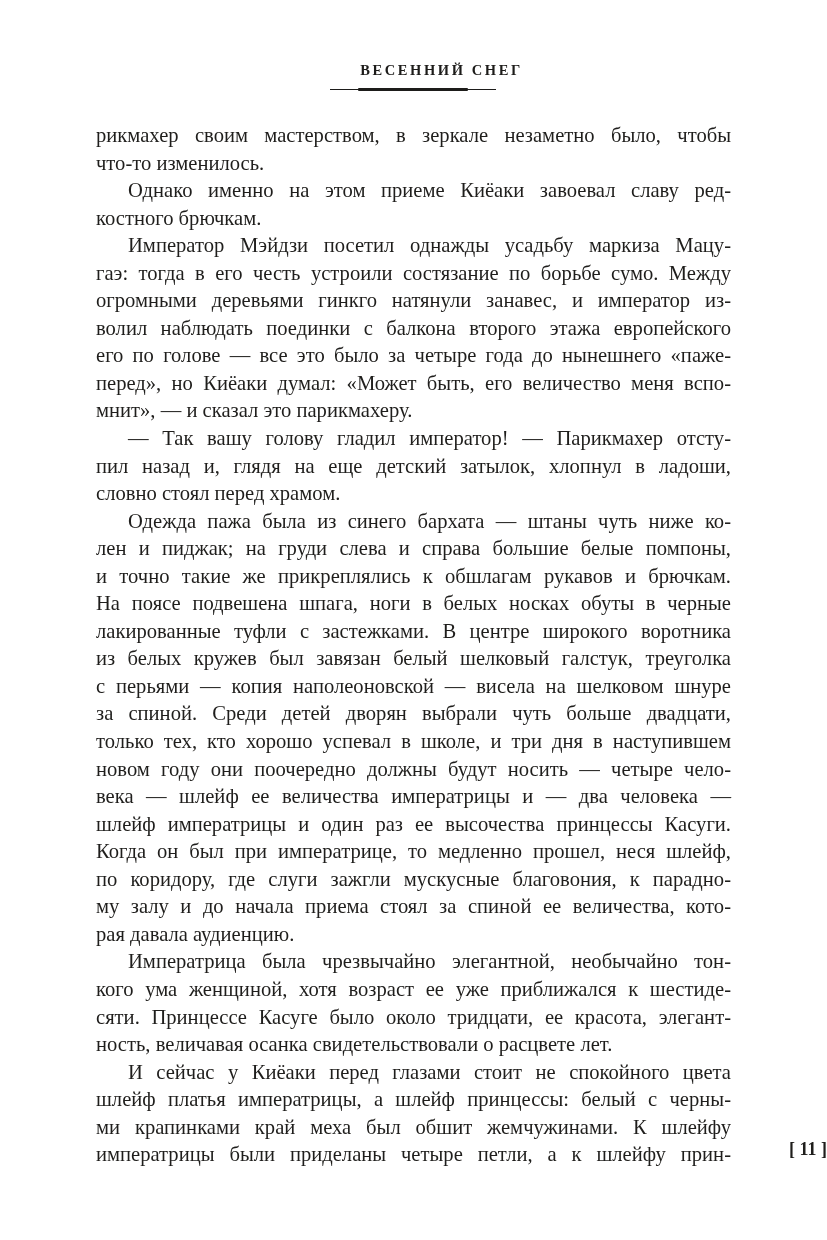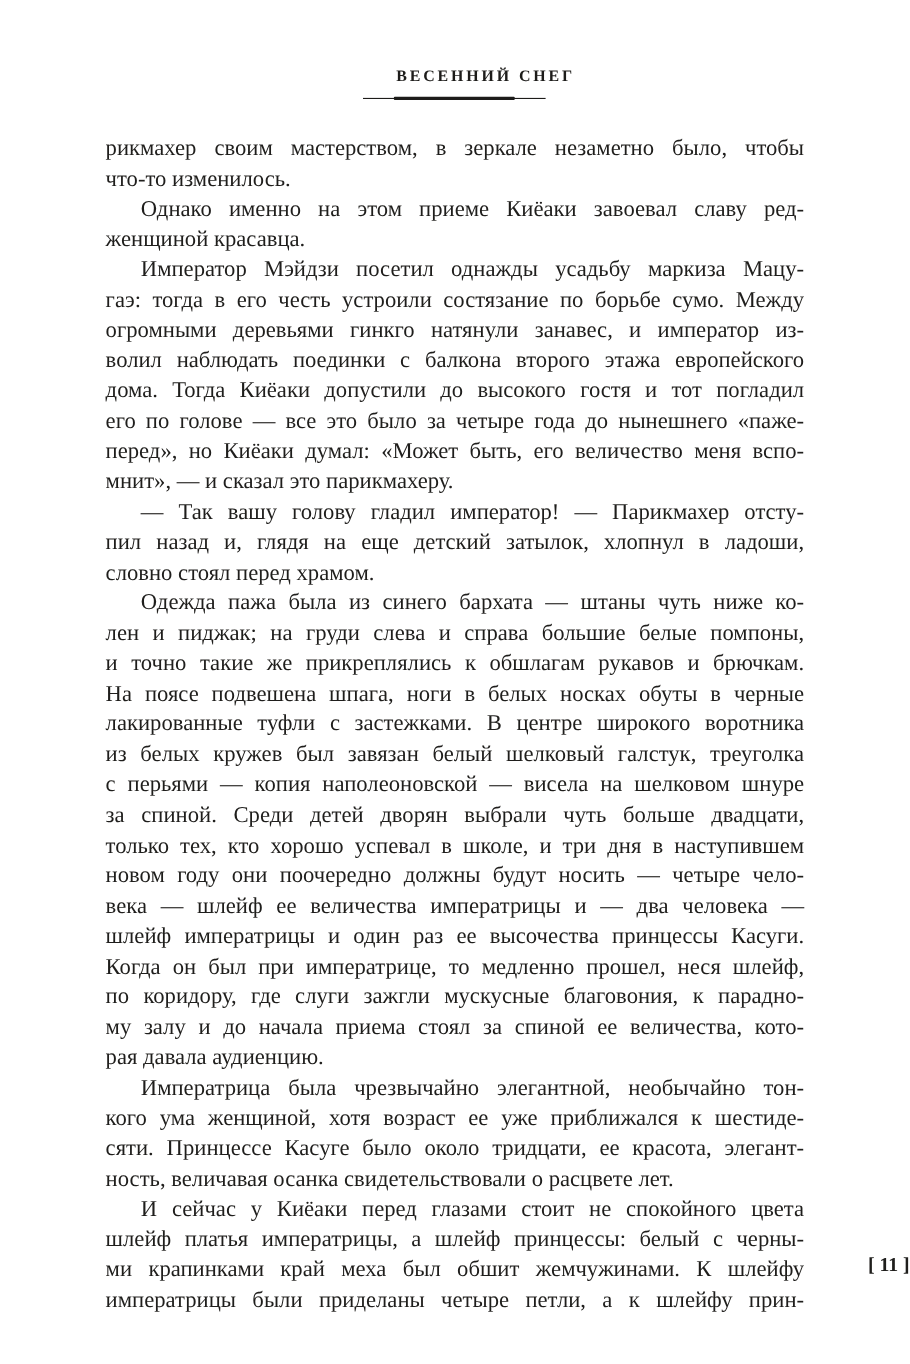--- a/index.html
+++ b/index.html
@@ -31,26 +31,25 @@
 
 <div class="page">
   <div class="running-head">ВЕСЕННИЙ СНЕГ</div>
   <div class="head-rule"></div>
   <div class="head-rule-thick"></div>
 
   <div class="text-block" id="text-block">
       <div class="line">рикмахер своим мастерством, в зеркале незаметно было, чтобы</div>
       <div class="line last">что-то изменилось.</div>
       <div class="line indent">Однако именно на этом приеме Киёаки завоевал славу ред-</div>
-      <div class="line last">женщиной красавца.</div>
+      <div class="line last">костного брючкам.</div>
       <div class="line indent">Император Мэйдзи посетил однажды усадьбу маркиза Мацу-</div>
       <div class="line">гаэ: тогда в его честь устроили состязание по борьбе сумо. Между</div>
       <div class="line">огромными деревьями гинкго натянули занавес, и император из-</div>
       <div class="line">волил наблюдать поединки с балкона второго этажа европейского</div>
-      <div class="line">дома. Тогда Киёаки допустили до высокого гостя и тот погладил</div>
       <div class="line">его по голове — все это было за четыре года до нынешнего «паже-</div>
       <div class="line">перед», но Киёаки думал: «Может быть, его величество меня вспо-</div>
       <div class="line last">мнит», — и сказал это парикмахеру.</div>
       <div class="line indent">— Так вашу голову гладил император! — Парикмахер отсту-</div>
       <div class="line">пил назад и, глядя на еще детский затылок, хлопнул в ладоши,</div>
       <div class="line last">словно стоял перед храмом.</div>
       <div class="line indent">Одежда пажа была из синего бархата — штаны чуть ниже ко-</div>
       <div class="line">лен и пиджак; на груди слева и справа большие белые помпоны,</div>
       <div class="line">и точно такие же прикреплялись к обшлагам рукавов и брючкам.</div>
       <div class="line">На поясе подвешена шпага, ноги в белых носках обуты в черные</div>

